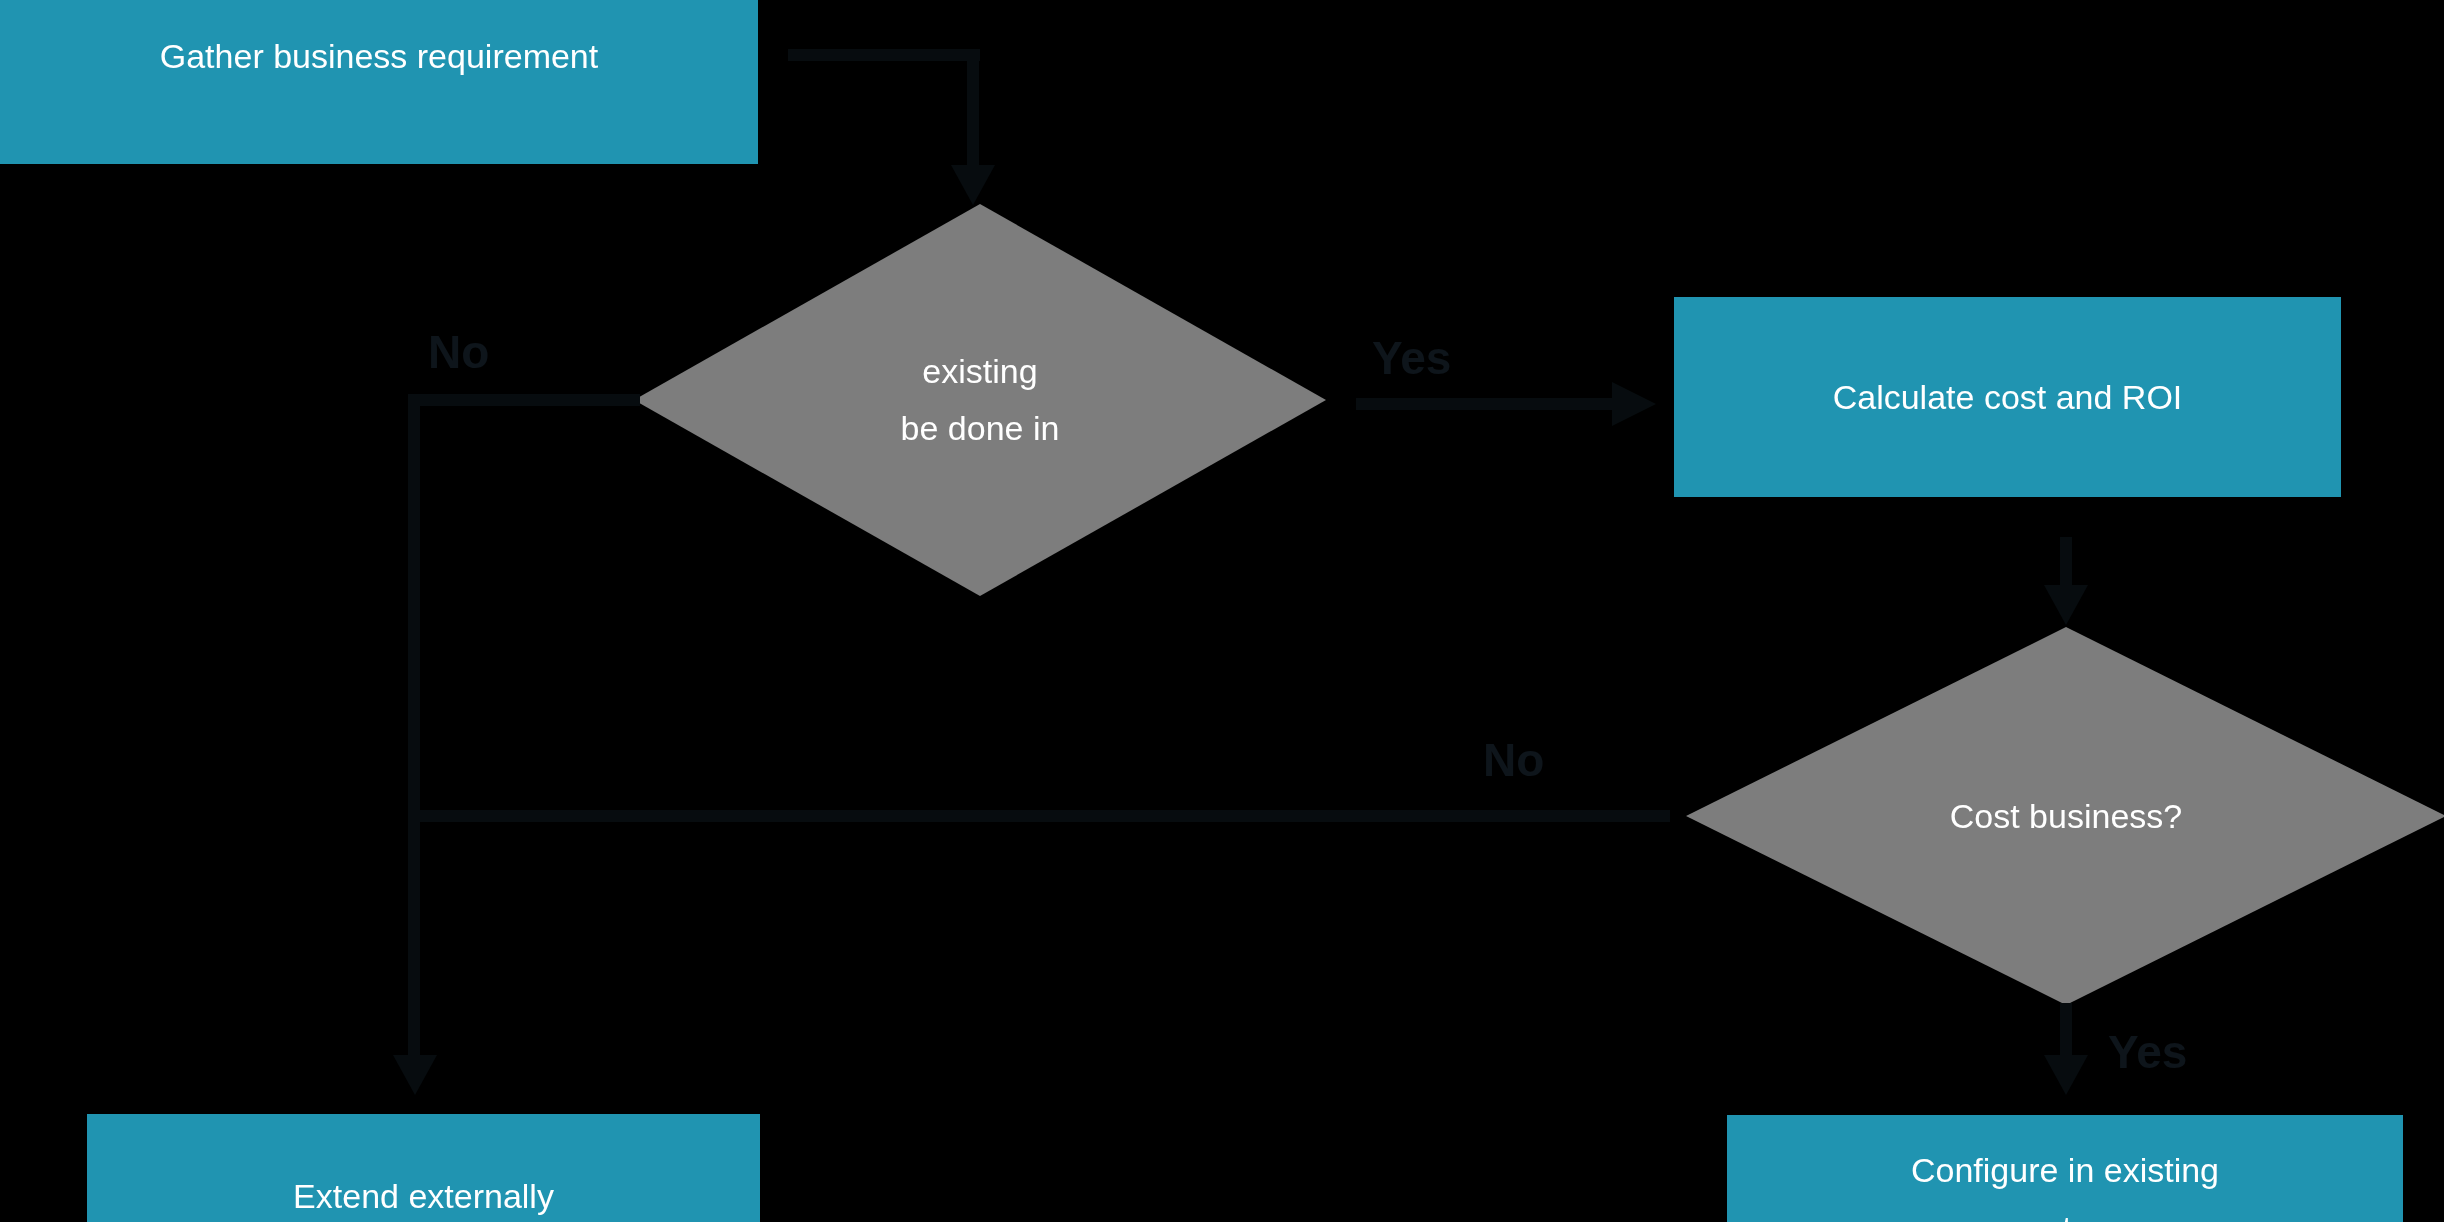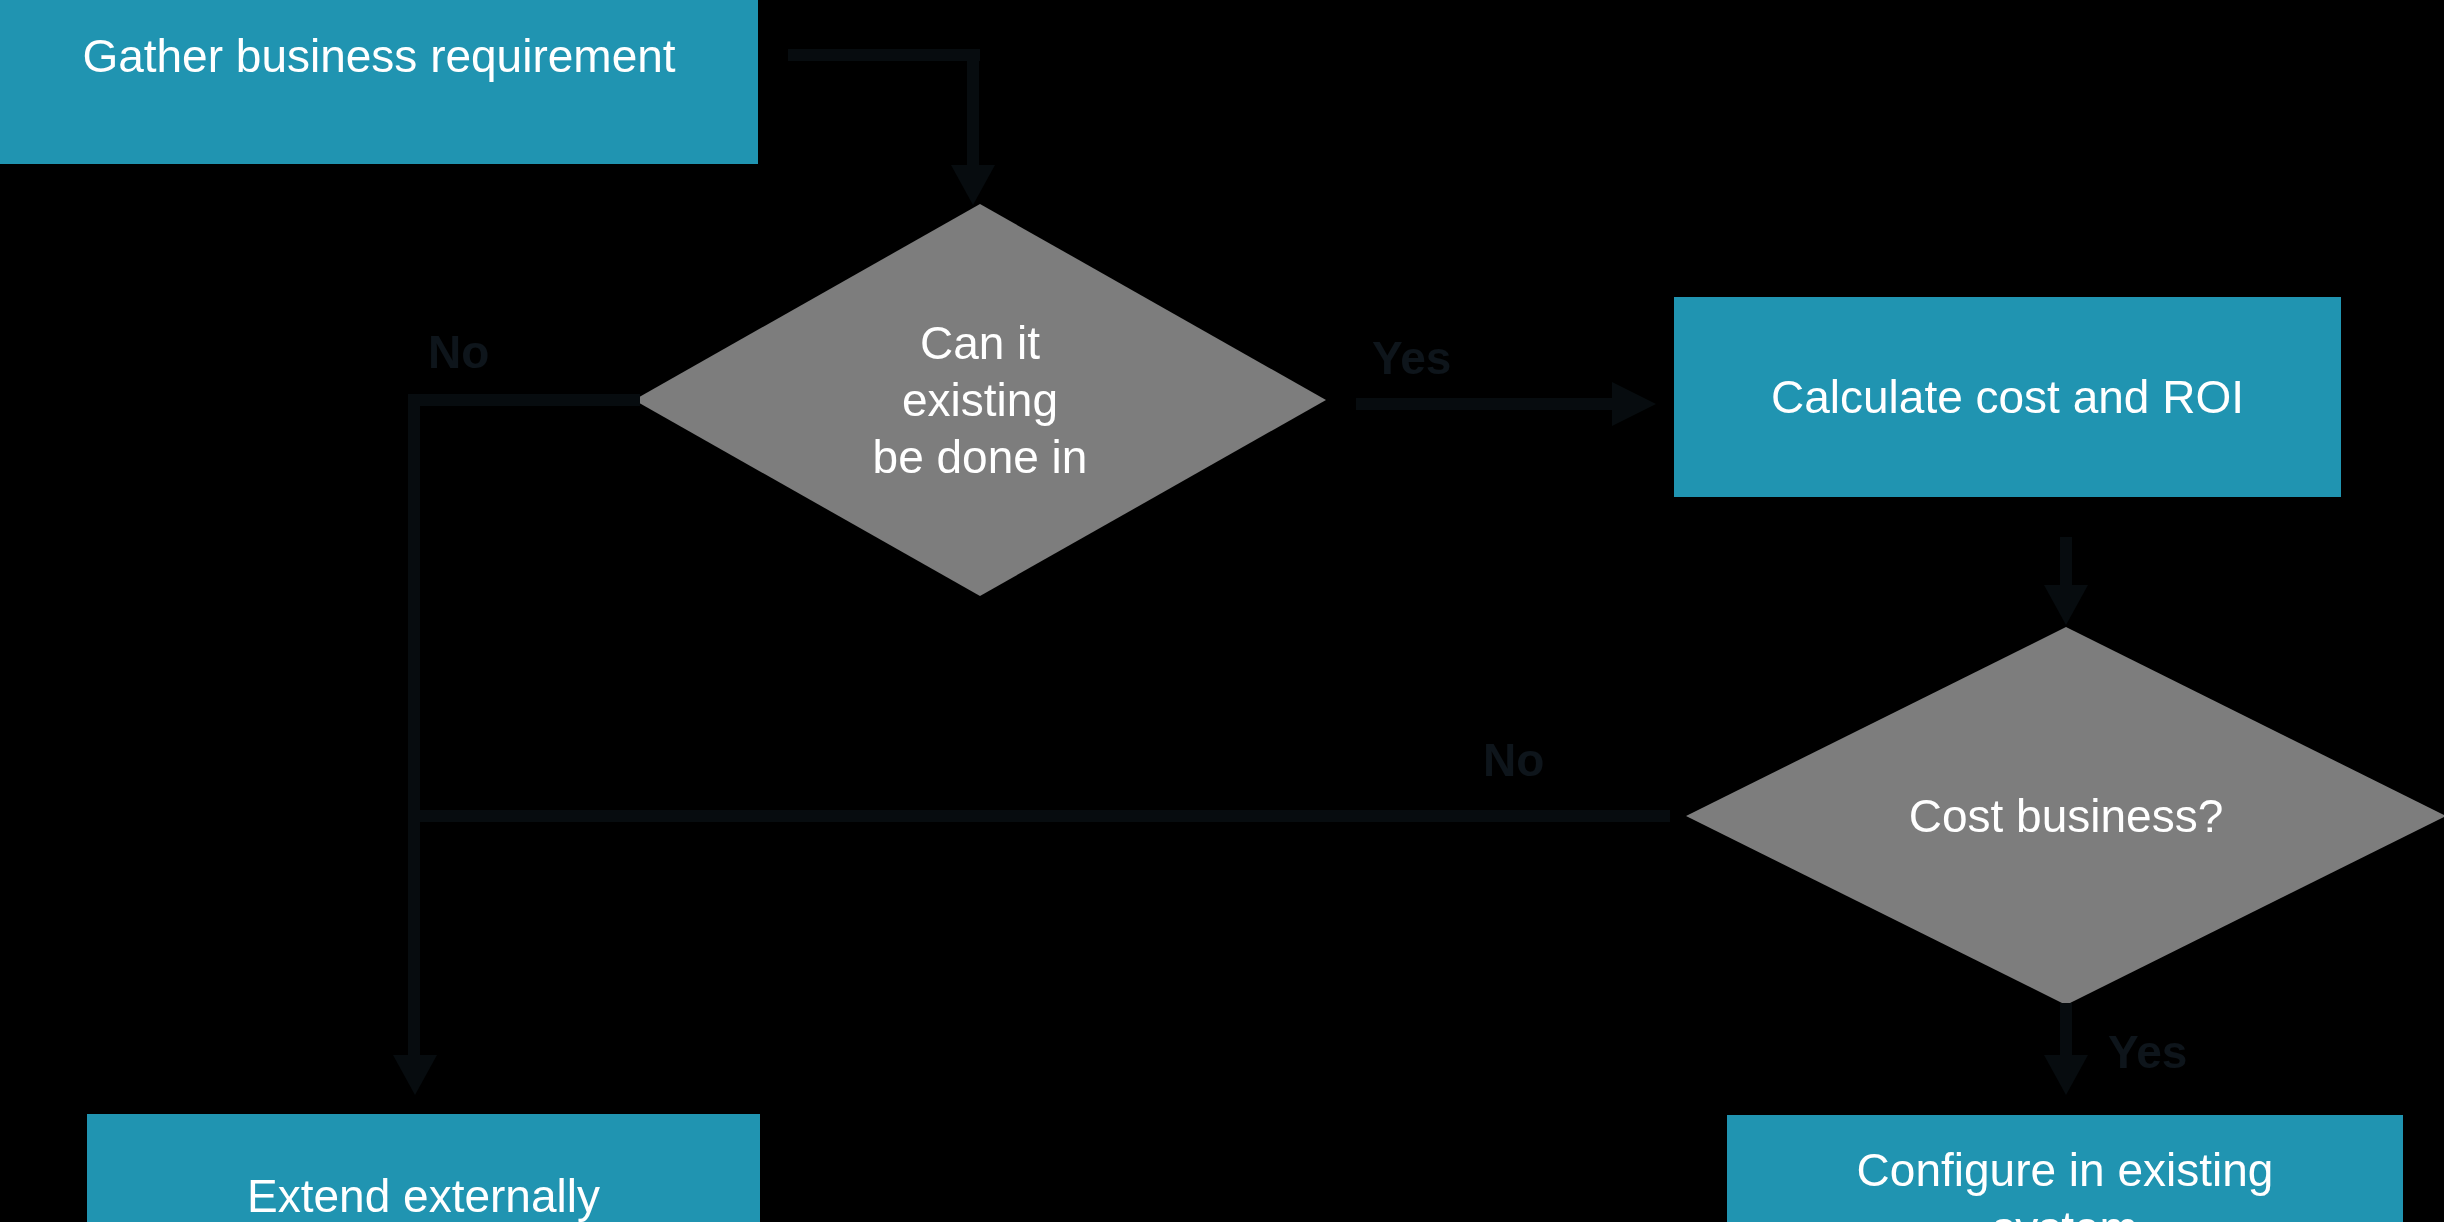--- a/index.html
+++ b/index.html
@@ -20,21 +20,21 @@
   .canvas {
     position: relative;
     width: 2444px;
     height: 1222px;
     background: var(--canvas-bg);
     overflow: hidden;
   }
   .node {
     position: absolute;
     color: var(--node-text);
-    font-size: 46px;
+    font-size: 34px;
     line-height: 57px;
     display: flex;
     justify-content: center;
     text-align: center;
   }
   .process { background: var(--process-fill); }
   .decision {
     background: var(--decision-fill);
     clip-path: polygon(50% 0, 100% 50%, 50% 100%, 0 50%);
     align-items: center;
@@ -104,21 +104,20 @@
   <div class="node process" id="node-gather">
     <span>Gather business requirement</span>
   </div>
 
   <div class="seg" id="conn-gather-h"></div>
   <div class="seg" id="conn-gather-v"></div>
   <div class="arrow-down" id="arrow-gather"></div>
 
   <div class="node decision" id="node-decision1">
     <span>
-      <span class="line">Can it</span>
       <span class="line">existing</span>
       <span class="line">be done in</span>
     </span>
   </div>
 
   <div class="edge-label" id="label-yes1">Yes</div>
   <div class="seg" id="conn-yes1-h"></div>
   <div class="arrow-right" id="arrow-yes1"></div>
 
   <div class="node process" id="node-calculate">

